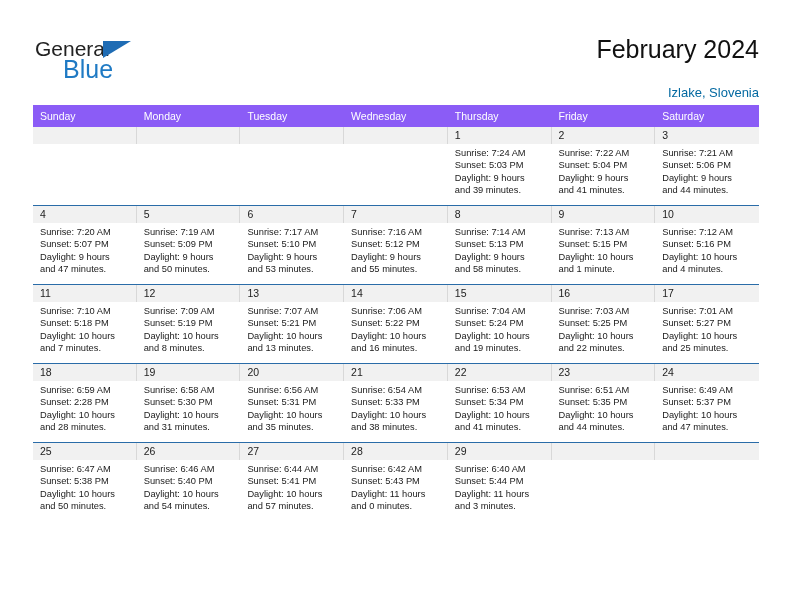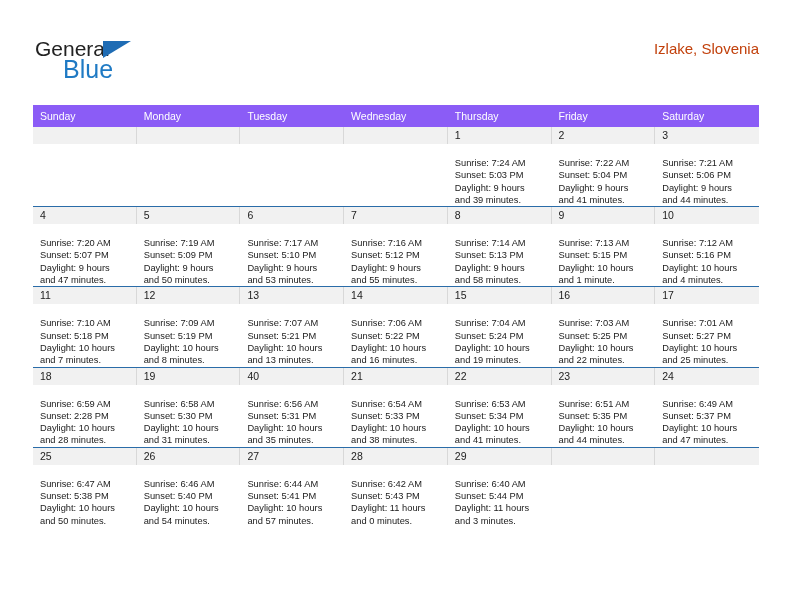--- a/index.html
+++ b/index.html
@@ -64,24 +64,24 @@
     top: 34px;
     text-align: right;
   }
   .cal-title {
     font-size: 25px;
     color: #111111;
     line-height: 30px;
     white-space: nowrap;
   }
   .cal-subtitle {
-    font-size: 15px;
-    color: #c2410c;
+    font-size: 13px;
+    color: #0369a1;
     line-height: 20px;
-    margin-top: 5px;
+    margin-top: 19px;
     white-space: nowrap;
   }
 
   
   .calendar {
     position: absolute;
     left: 33px;
     top: 105px;
     width: 726px;
     border-collapse: collapse;
@@ -115,21 +115,21 @@
     padding: 2px 0 0 7px;
     box-sizing: border-box;
     font-size: 10.5px;
     color: #222222;
     line-height: 13px;
   }
   td.last-col .daynum-band {
     border-right: none;
   }
   .cell-body {
-    padding: 13px 6px 0 7px;
+    padding: 3px 6px 0 7px;
     font-size: 9.3px;
     color: #1a1a1a;
     line-height: 12.3px;
   }
   .cell-body div {
     white-space: nowrap;
   }
   td.empty .daynum-band {
     color: transparent;
   }
@@ -139,20 +139,21 @@
 
 <div class="page-header">
 
   <div class="brand">
     <span class="brand-general">General</span>
     <span class="brand-triangle"></span>
     <span class="brand-blue">Blue</span>
   </div>
 
   <div class="title-block">
+    <div class="cal-title">February 2024</div>
     <div class="cal-subtitle">Izlake, Slovenia</div>
   </div>
 
 </div>
 
 <table class="calendar">
   <thead>
     <tr>
       <th>Sunday</th>
       <th>Monday</th>
@@ -348,21 +349,21 @@
         <td class="day-cell">
           <div class="daynum-band">19</div>
           <div class="cell-body">
             <div>Sunrise: 6:58 AM</div>
             <div>Sunset: 5:30 PM</div>
             <div>Daylight: 10 hours</div>
             <div>and 31 minutes.</div>
           </div>
         </td>
         <td class="day-cell">
-          <div class="daynum-band">40</div>
+          <div class="daynum-band">20</div>
           <div class="cell-body">
             <div>Sunrise: 6:56 AM</div>
             <div>Sunset: 5:31 PM</div>
             <div>Daylight: 10 hours</div>
             <div>and 35 minutes.</div>
           </div>
         </td>
         <td class="day-cell">
           <div class="daynum-band">21</div>
           <div class="cell-body">

